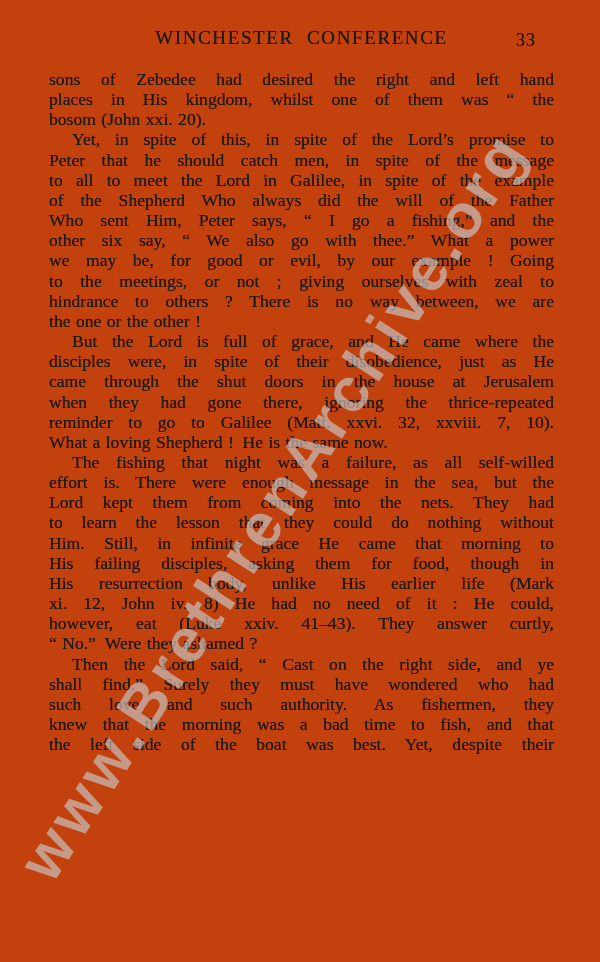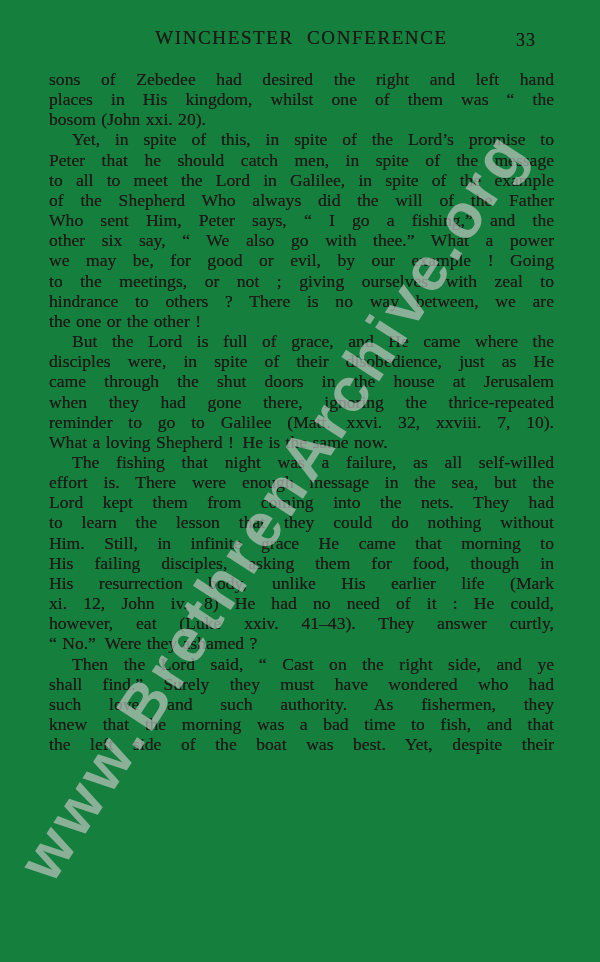--- a/index.html
+++ b/index.html
@@ -4,21 +4,21 @@
 <style>
   html, body {
     margin: 0;
     padding: 0;
     background: #ffffff;
   }
   .page {
     position: relative;
     width: 600px;
     height: 962px;
-    background: #15803d;
+    background: #c2410c;
     overflow: hidden;
     font-family: "Liberation Serif", serif;
     color: #1c1a18;
   }
   
   .running-header {
     position: absolute;
     top: 27px;
     left: 49px;
     width: 505px;

